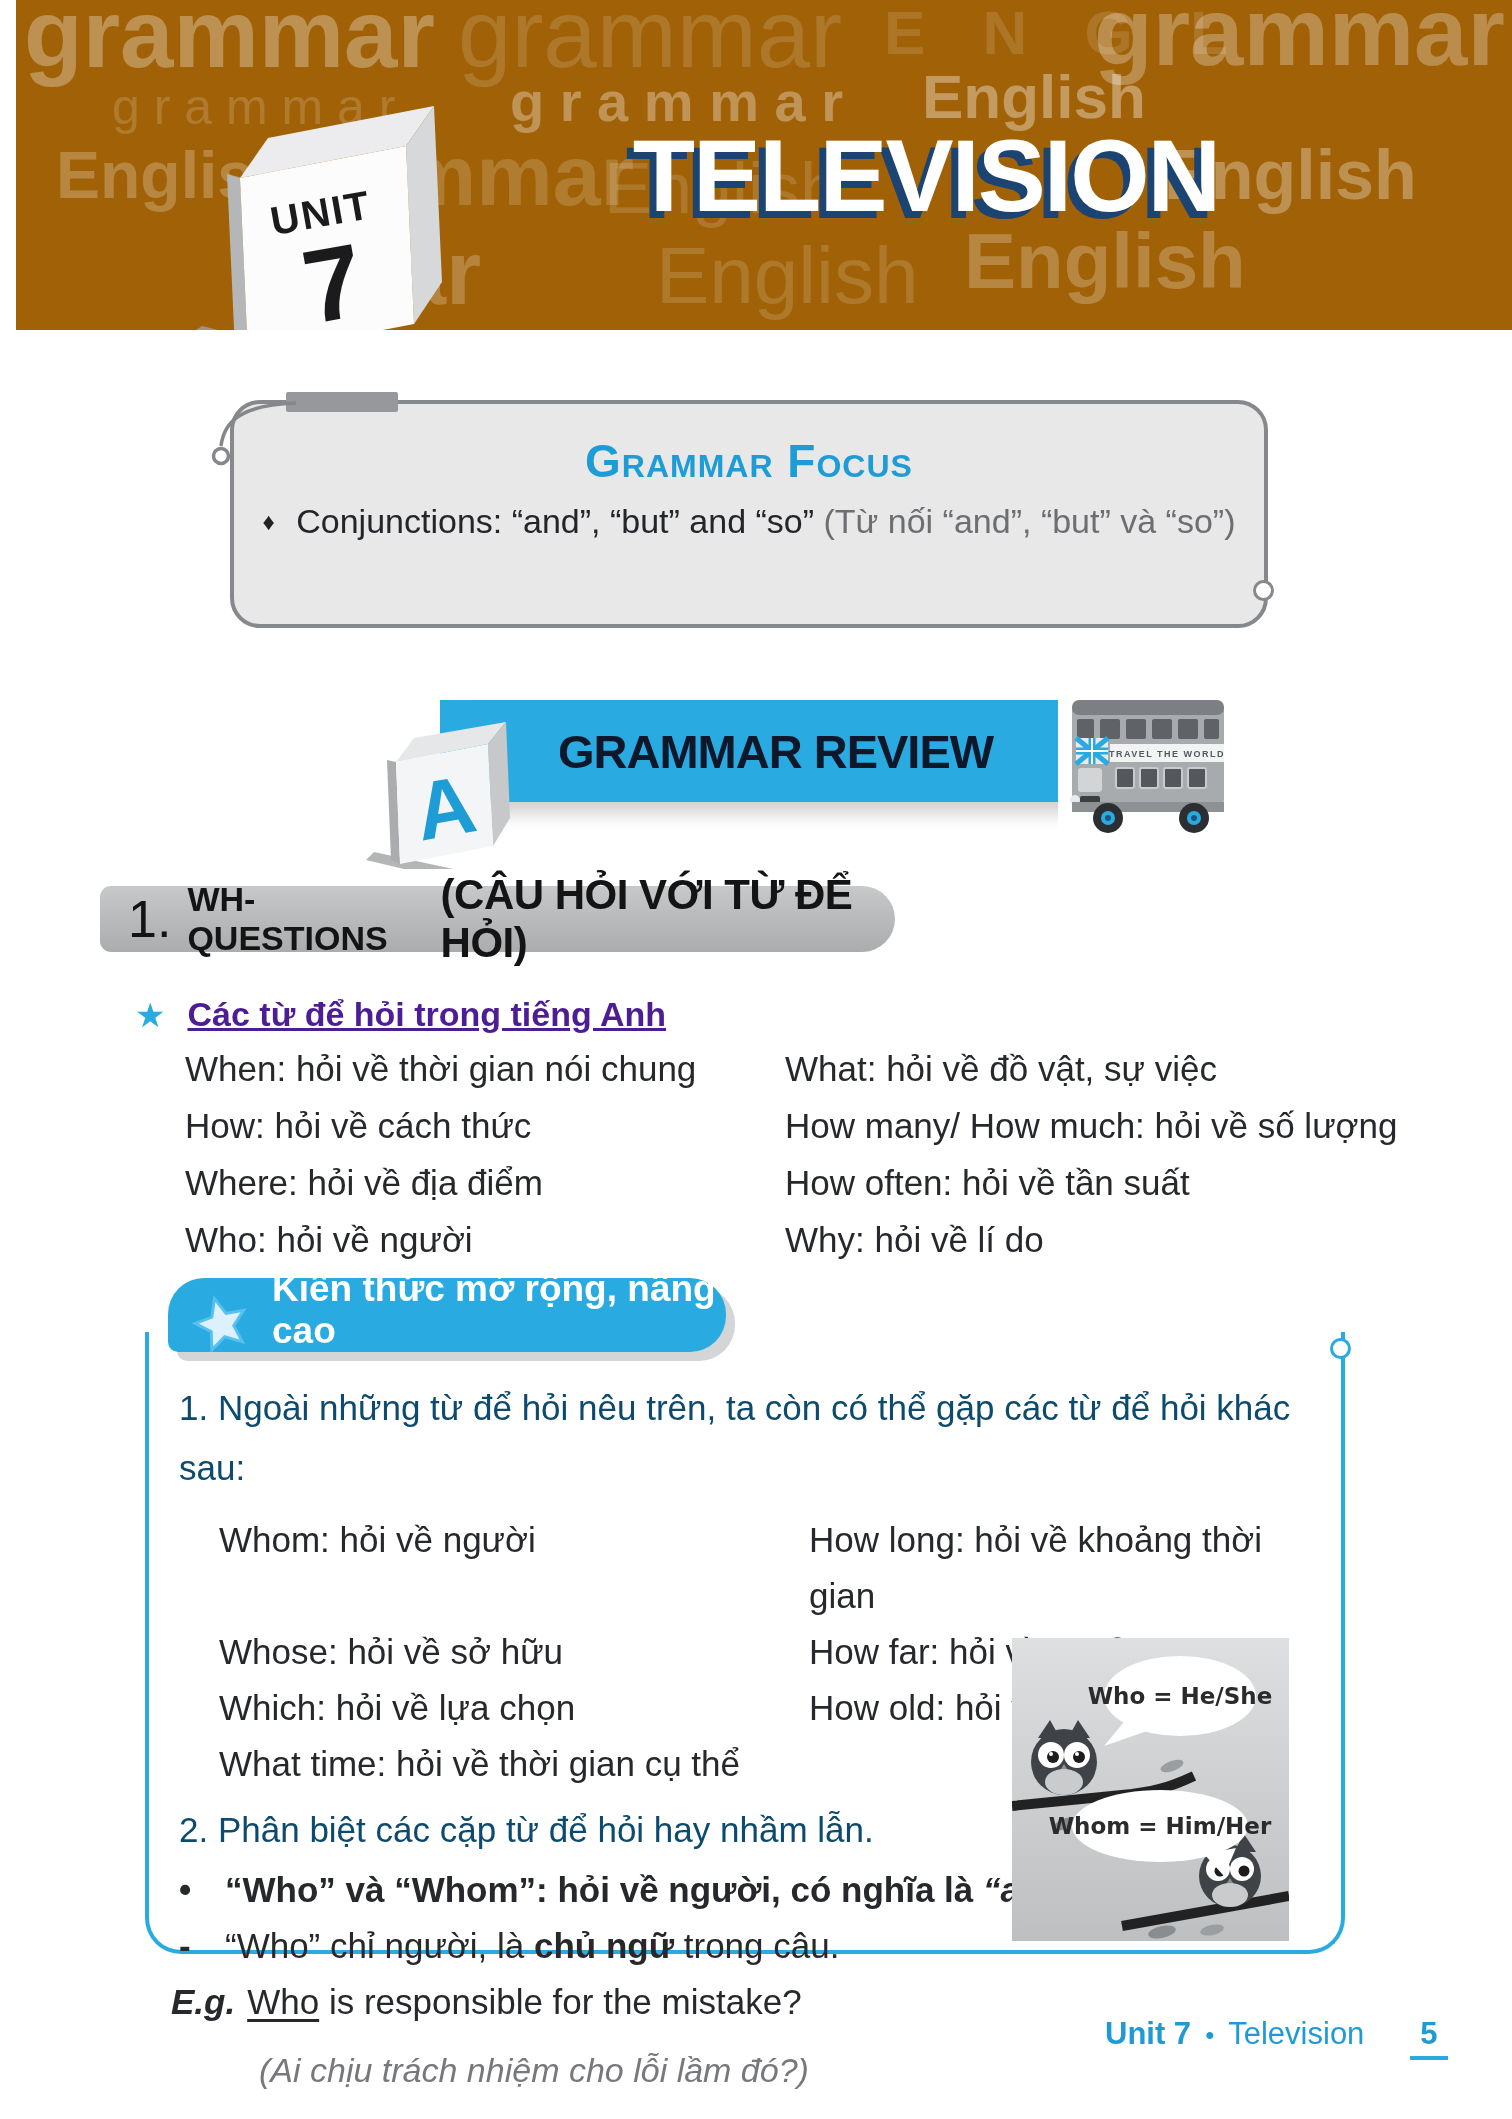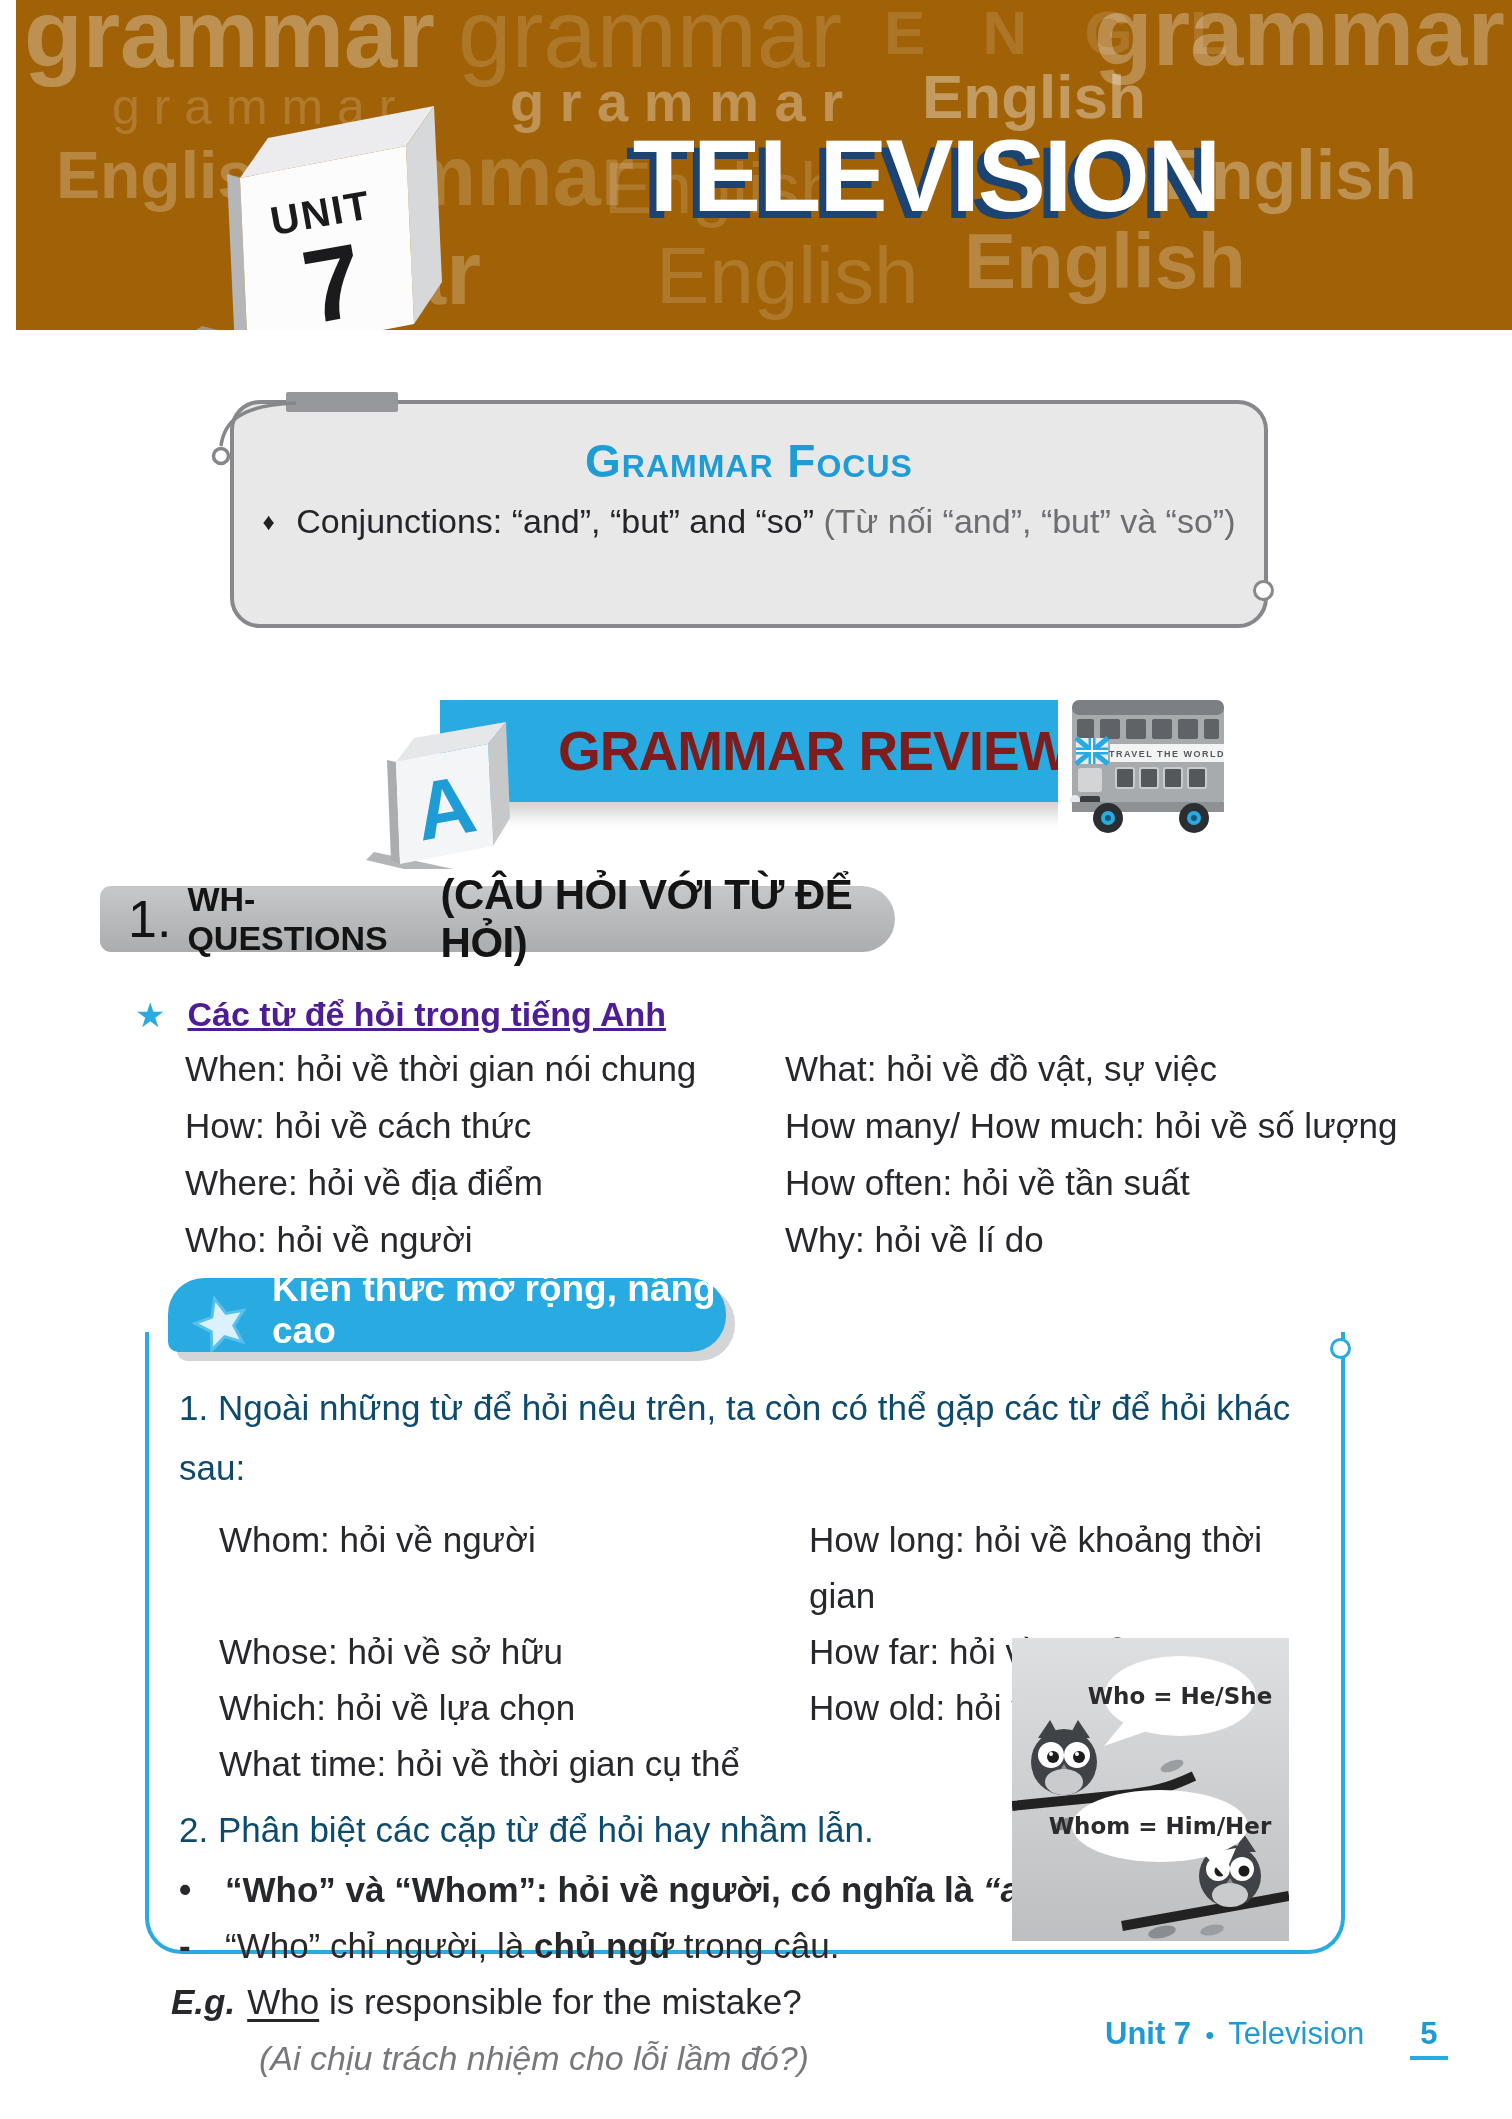--- a/index.html
+++ b/index.html
@@ -40,21 +40,21 @@
     font-size:46px;letter-spacing:1px;color:#1e9cd6;}
   .gf-bullets{margin-top:10px;text-align:center;font-size:34px;line-height:1;}
   .gf-bullet{margin-top:16px;}
   .gf-diamond{font-size:24px;vertical-align:3px;margin-right:12px;color:#222;}
   .gf-en{color:#232528;}
   .gf-vi{color:#6d6e71;}
 
   
   .review-band{position:absolute;left:440px;top:700px;width:650px;height:102px;background:#29abe2;
     box-shadow:12px 12px 16px rgba(0,0,0,.18);display:flex;align-items:center;}
-  .review-title{margin-left:118px;font-size:55px;font-weight:800;letter-spacing:-1px;color:#7f1d1d;}
+  .review-title{margin-left:118px;font-size:47px;font-weight:800;letter-spacing:-1px;color:#0f172a;}
   .cube-a{position:absolute;left:360px;top:694px;width:150px;height:175px;}
   .bus{position:absolute;left:1058px;top:688px;width:180px;height:152px;background:#fff;}
 
   
   .sec1{position:absolute;left:100px;top:886px;width:795px;height:66px;
     background:linear-gradient(180deg,#c6c8ca 0%,#aaacae 100%);
     border-radius:12px 36px 36px 12px;display:flex;align-items:center;box-sizing:border-box;padding-left:28px;}
   .sec1-num{font-size:52px;font-weight:400;color:#141414;margin-right:16px;line-height:1;}
   .sec1-title{font-size:34px;font-weight:800;color:#141414;margin-right:14px;}
   .sec1-sub{font-size:42px;font-weight:700;letter-spacing:-.5px;color:#141414;}
@@ -81,21 +81,21 @@
   .ext-blue{color:#0c4a6e;line-height:60px;}
   .ext-grid{margin:14px 0 0 40px;width:1060px;display:grid;grid-template-columns:590px auto;color:#26282b;}
   .ext-grid div{line-height:56px;}
   .ext-row{display:flex;margin-top:12px;line-height:44px;color:#26282b;}
   .ext-marker{width:46px;flex:0 0 46px;font-weight:700;}
   .ext-row.first{margin-top:8px;}
   .bold{font-weight:700;}
   .bolditalic{font-weight:700;font-style:italic;}
   .eg-label{font-weight:700;font-style:italic;margin-right:12px;}
   .eg-underline{text-decoration:underline;text-underline-offset:5px;}
-  .ext-trans{margin:12px 0 0 80px;line-height:44px;font-size:34px;font-style:italic;color:#77787b;}
+  .ext-trans{margin:24px 0 0 80px;line-height:44px;font-size:34px;font-style:italic;color:#77787b;}
   .owl-fig{position:absolute;left:863px;top:306px;width:277px;height:303px;}
 
   
   .footer{position:absolute;left:1105px;top:2016px;display:flex;align-items:baseline;gap:14px;
     font-size:31px;color:#1f9ad6;}
   .footer .f-unit{font-weight:700;}
   .footer .f-dot{font-size:26px;}
   .footer .f-page{margin-left:32px;font-weight:700;border-bottom:4px solid #29abe2;padding:0 10px 4px;}
 </style>
 </head>

